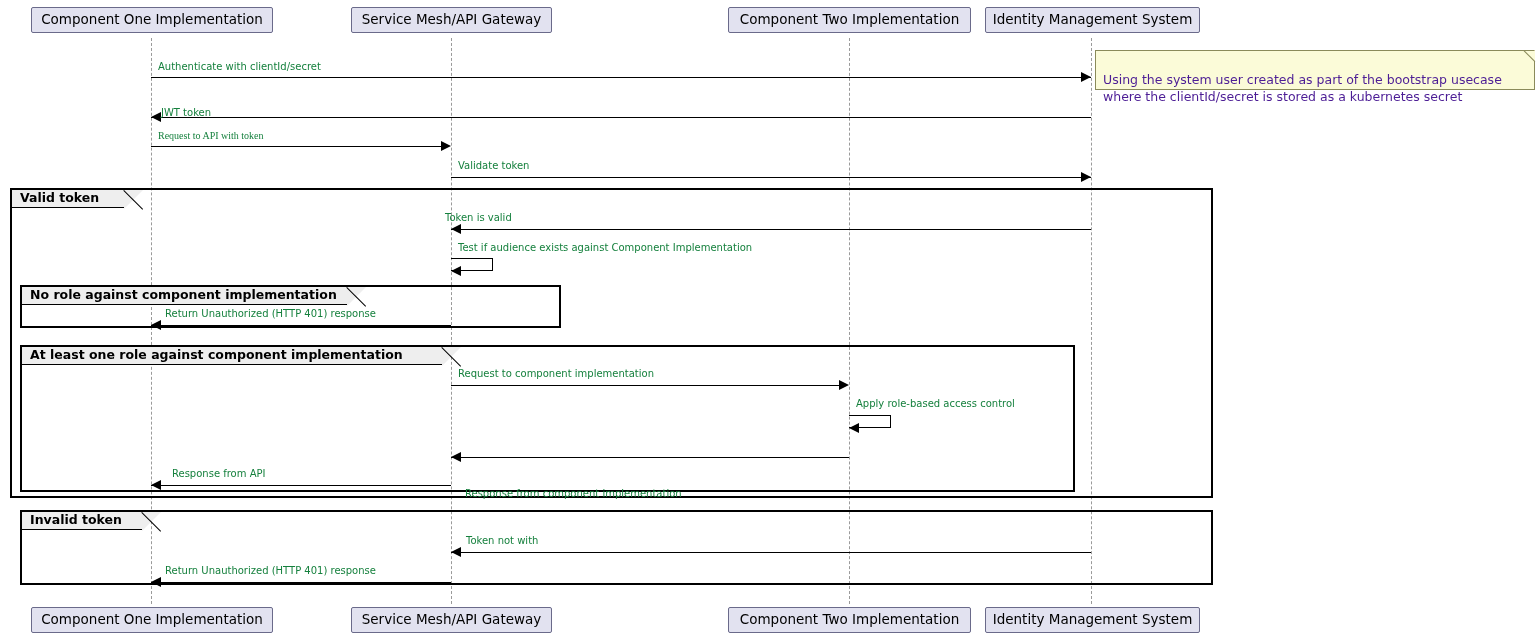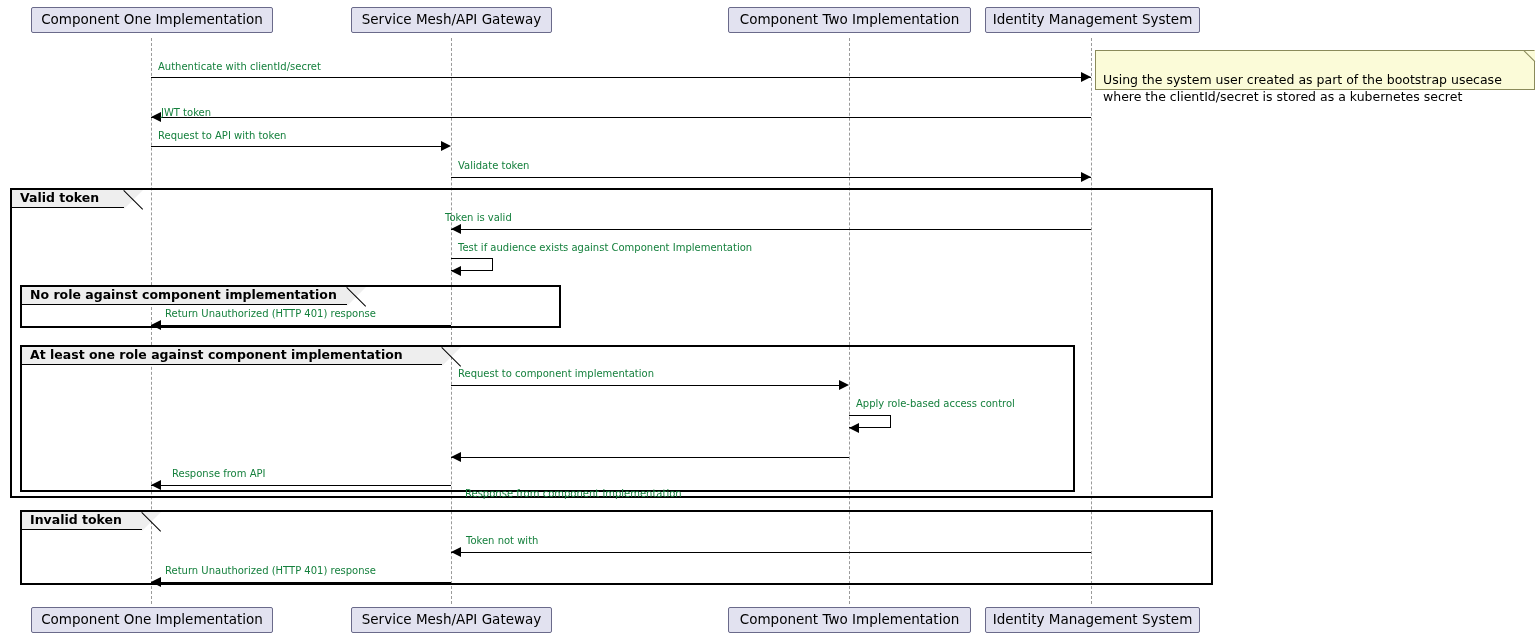--- a/index.html
+++ b/index.html
@@ -103,21 +103,21 @@
     width: 0;
     height: 0;
   }
   
   .note {
     position: absolute;
     box-sizing: border-box;
     background: #FBFBD8;
     border: 1px solid #8a8a5a;
     font-size: 12.5px;
-    color: #000000;
+    color: #4c1d95;
     padding: 4px 14px 4px 7px;
     line-height: 1.35;
     white-space: pre-line;
   }
   .note-fold {
     position: absolute;
     width: 0;
     height: 0;
     border-left: 11px solid transparent;
     border-bottom: 11px solid #FBFBD8;
@@ -177,21 +177,21 @@
   <div class="msg" style="left:151px; top:77px; width:940px;"></div>
   <div class="arrowhead arrow-right" style="left:1081px; top:72px;"></div>
   <div class="msg-label" style="left:158px; top:62px;">Authenticate with clientId/secret</div>
 
   <div class="msg" style="left:151px; top:117px; width:940px;"></div>
   <div class="arrowhead arrow-left" style="left:151px; top:112px;"></div>
   <div class="msg-label" style="left:161px; top:108px;">JWT token</div>
 
   <div class="msg" style="left:151px; top:146px; width:290px;"></div>
   <div class="arrowhead arrow-right" style="left:441px; top:141px;"></div>
-  <div class="msg-label" style="left:158px; top:131px;">Request to API with token</div>
+  <div class="msg-label" style="left:158px; top:131px;font-family:Liberation Serif, serif;">Request to API with token</div>
 
   <div class="msg" style="left:451px; top:177px; width:640px;"></div>
   <div class="arrowhead arrow-right" style="left:1081px; top:172px;"></div>
   <div class="msg-label" style="left:458px; top:161px;">Validate token</div>
 
   <div class="fragment-outer" style="left:10px; top:188px; width:1203px; height:310px;"></div>
   <div class="frag-tab" style="left:12px; top:190px; width:112px;">
     <span>Valid token</span>
   </div>
   <div class="frag-tab-corner" style="left:124px; top:190px; border-top:19px solid #EEEEEE; border-right:19px solid transparent;"></div>

